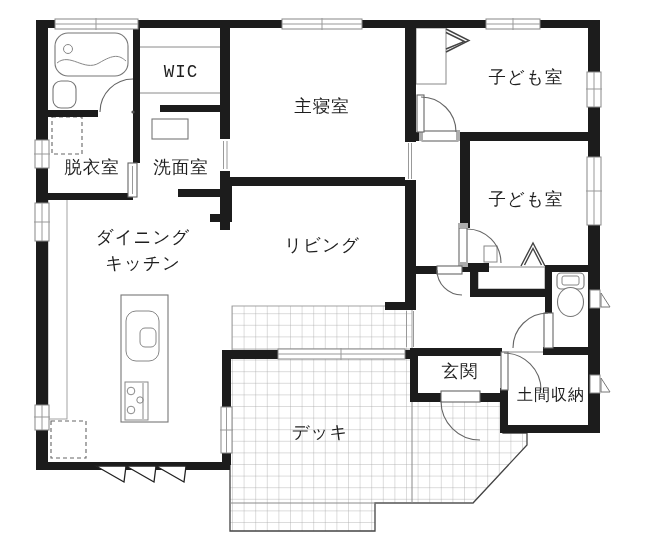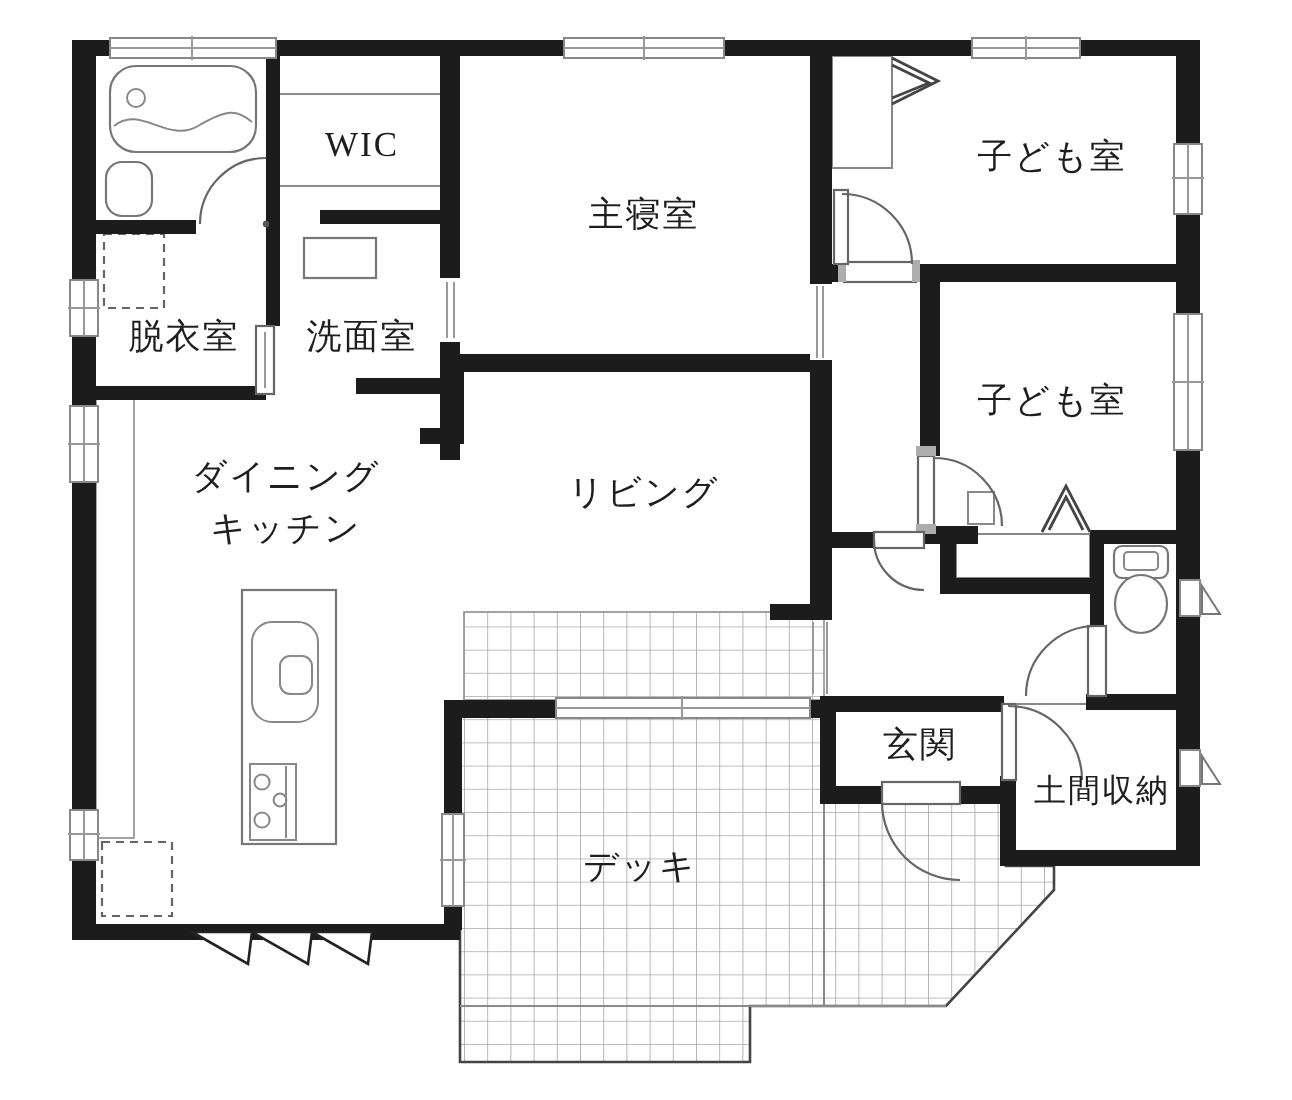--- a/index.html
+++ b/index.html
@@ -1,18 +1,18 @@
 <!DOCTYPE html>
 <html><head>
 <meta charset="utf-8">
 <style>
   html,body{margin:0;padding:0;background:#fff;}
   .plan-wrap{
     width:646px;height:550px;position:relative;overflow:hidden;
-    background:#ffffff;font-family:Liberation Serif, serif;
+    background:#ffffff;font-family:Liberation Mono, monospace;
   }
   svg{display:block;}
   .wall{fill:#1c1c1c;stroke:none;}
   .thinline{stroke:#8a8a8a;stroke-width:1;fill:none;}
   .fixture{fill:#ffffff;stroke:#777;stroke-width:1.1;}
   .fixture-thin{fill:none;stroke:#888;stroke-width:1;}
   .dashedbox{fill:#ffffff;stroke:#666;stroke-width:1.1;stroke-dasharray:4 3;}
   .win{fill:#ffffff;stroke:#888;stroke-width:1;}
   .winline{stroke:#999;stroke-width:1;fill:none;}
   .door-arc{stroke:#666;stroke-width:1.1;fill:none;}

